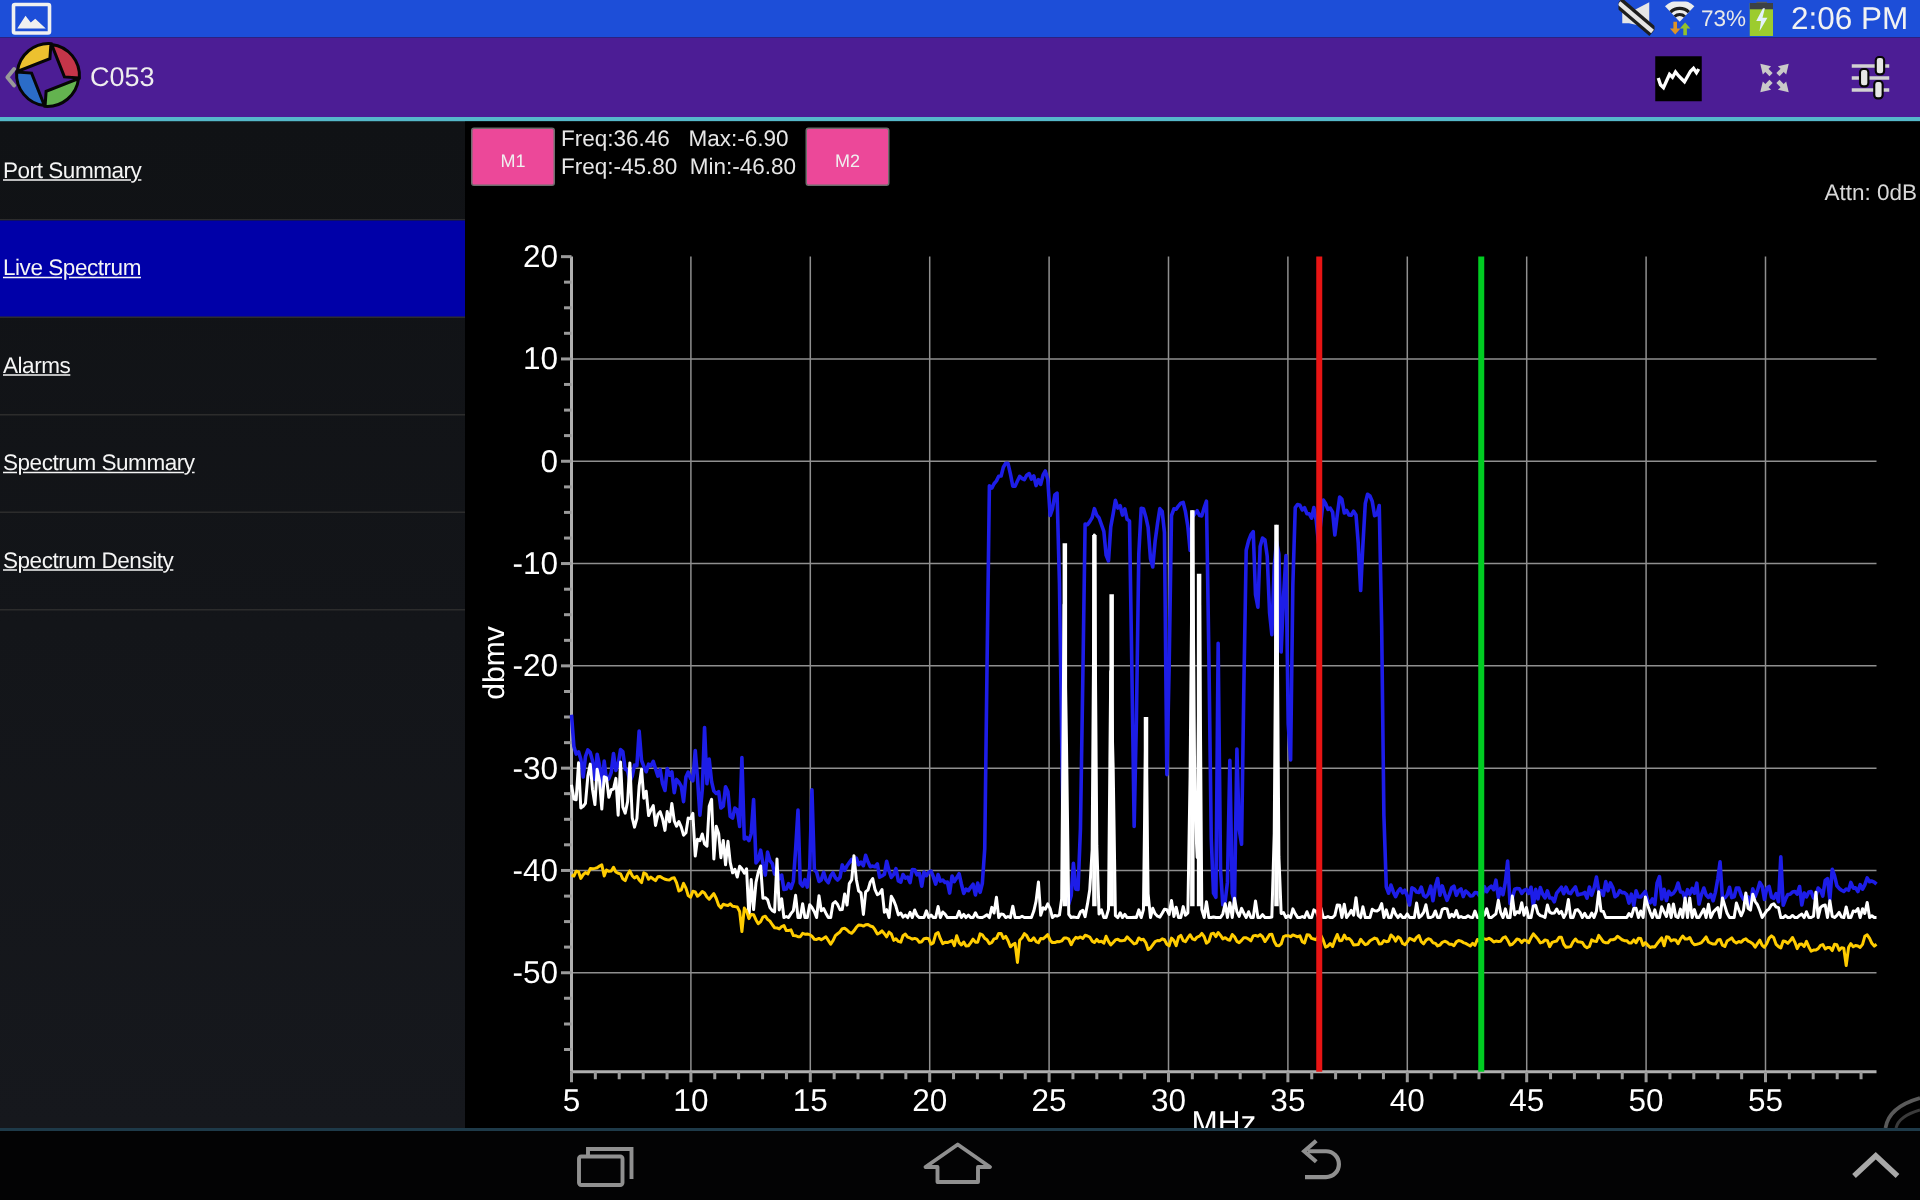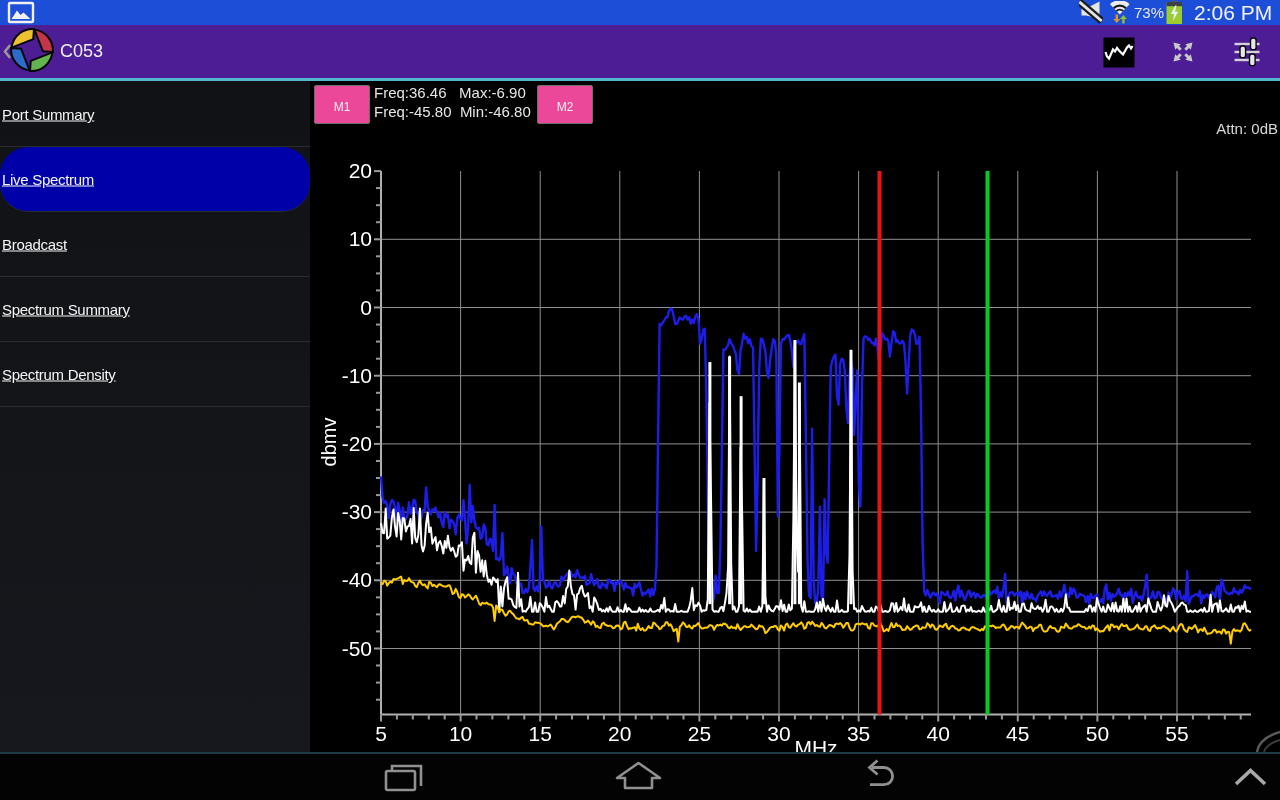--- a/index.html
+++ b/index.html
@@ -11,21 +11,21 @@
 #pct { position:absolute; left:1134px; top:4px; color:#e8e8e8; font-size:15px; }
 
 #actionbar { position:absolute; left:0; top:25px; width:1280px; height:53px; background:#4c1d95; }
 #abtitle { position:absolute; left:60px; top:16px; color:#eeeeee; font-size:18px; }
 #cyanline { position:absolute; left:0; top:78px; width:1280px; height:3px; background:#55b8ca; }
 
 #content { position:absolute; left:0; top:81px; width:1280px; height:671px; background:linear-gradient(#101215,#16181d); }
 #menu { position:absolute; left:0; top:1px; width:310px; }
 .mi { width:310px; height:65px; position:relative; border-bottom:1px solid #2c2c2c; }
 .mi span { position:absolute; left:2px; top:50%; transform:translateY(-50%); color:#f5f5f5; font-size:15px; letter-spacing:-0.3px;text-decoration:underline; }
-.mi.sel { background:#0000a8;border-radius:28px; }
+.mi.sel { background:#0000a8; }
 #chartpanel { position:absolute; left:310px; top:0px; width:970px; height:671px; background:#000; border-bottom-left-radius:10px; }
 
 .mbtn { position:absolute; width:56px; height:39px; background:#ec4899; border:1px solid #6e6e6e; border-radius:2px; color:#f0f0f0; font-size:12px; text-align:center; line-height:42px; }
 .mtxt { position:absolute; color:#e6e6e6; font-size:15px; line-height:19px; white-space:pre; }
 #attn { position:absolute; right:2px; top:3px; color:#d8d8d8; font-size:15px;margin-top:36px; }
 #plotwrap { position:absolute; left:0; top:64px; width:904px; height:624px; }
 
 #navbar { position:absolute; left:0; top:754px; width:1280px; height:46px; background:#030304; }
 </style></head>
 <body>
@@ -96,21 +96,21 @@
 
   <div id="content">
     <div id="menu">
       <div class="mi">
           <span>Port Summary</span>
         </div>
       <div class="mi sel">
           <span>Live Spectrum</span>
         </div>
       <div class="mi">
-          <span>Broadcast</span>
+          <span>Alarms</span>
         </div>
       <div class="mi">
           <span>Spectrum Summary</span>
         </div>
       <div class="mi">
           <span>Spectrum Density</span>
         </div>
     </div>
     <div id="chartpanel">
       <div class="mbtn" style="left:4px; top:4px;">M1</div>

